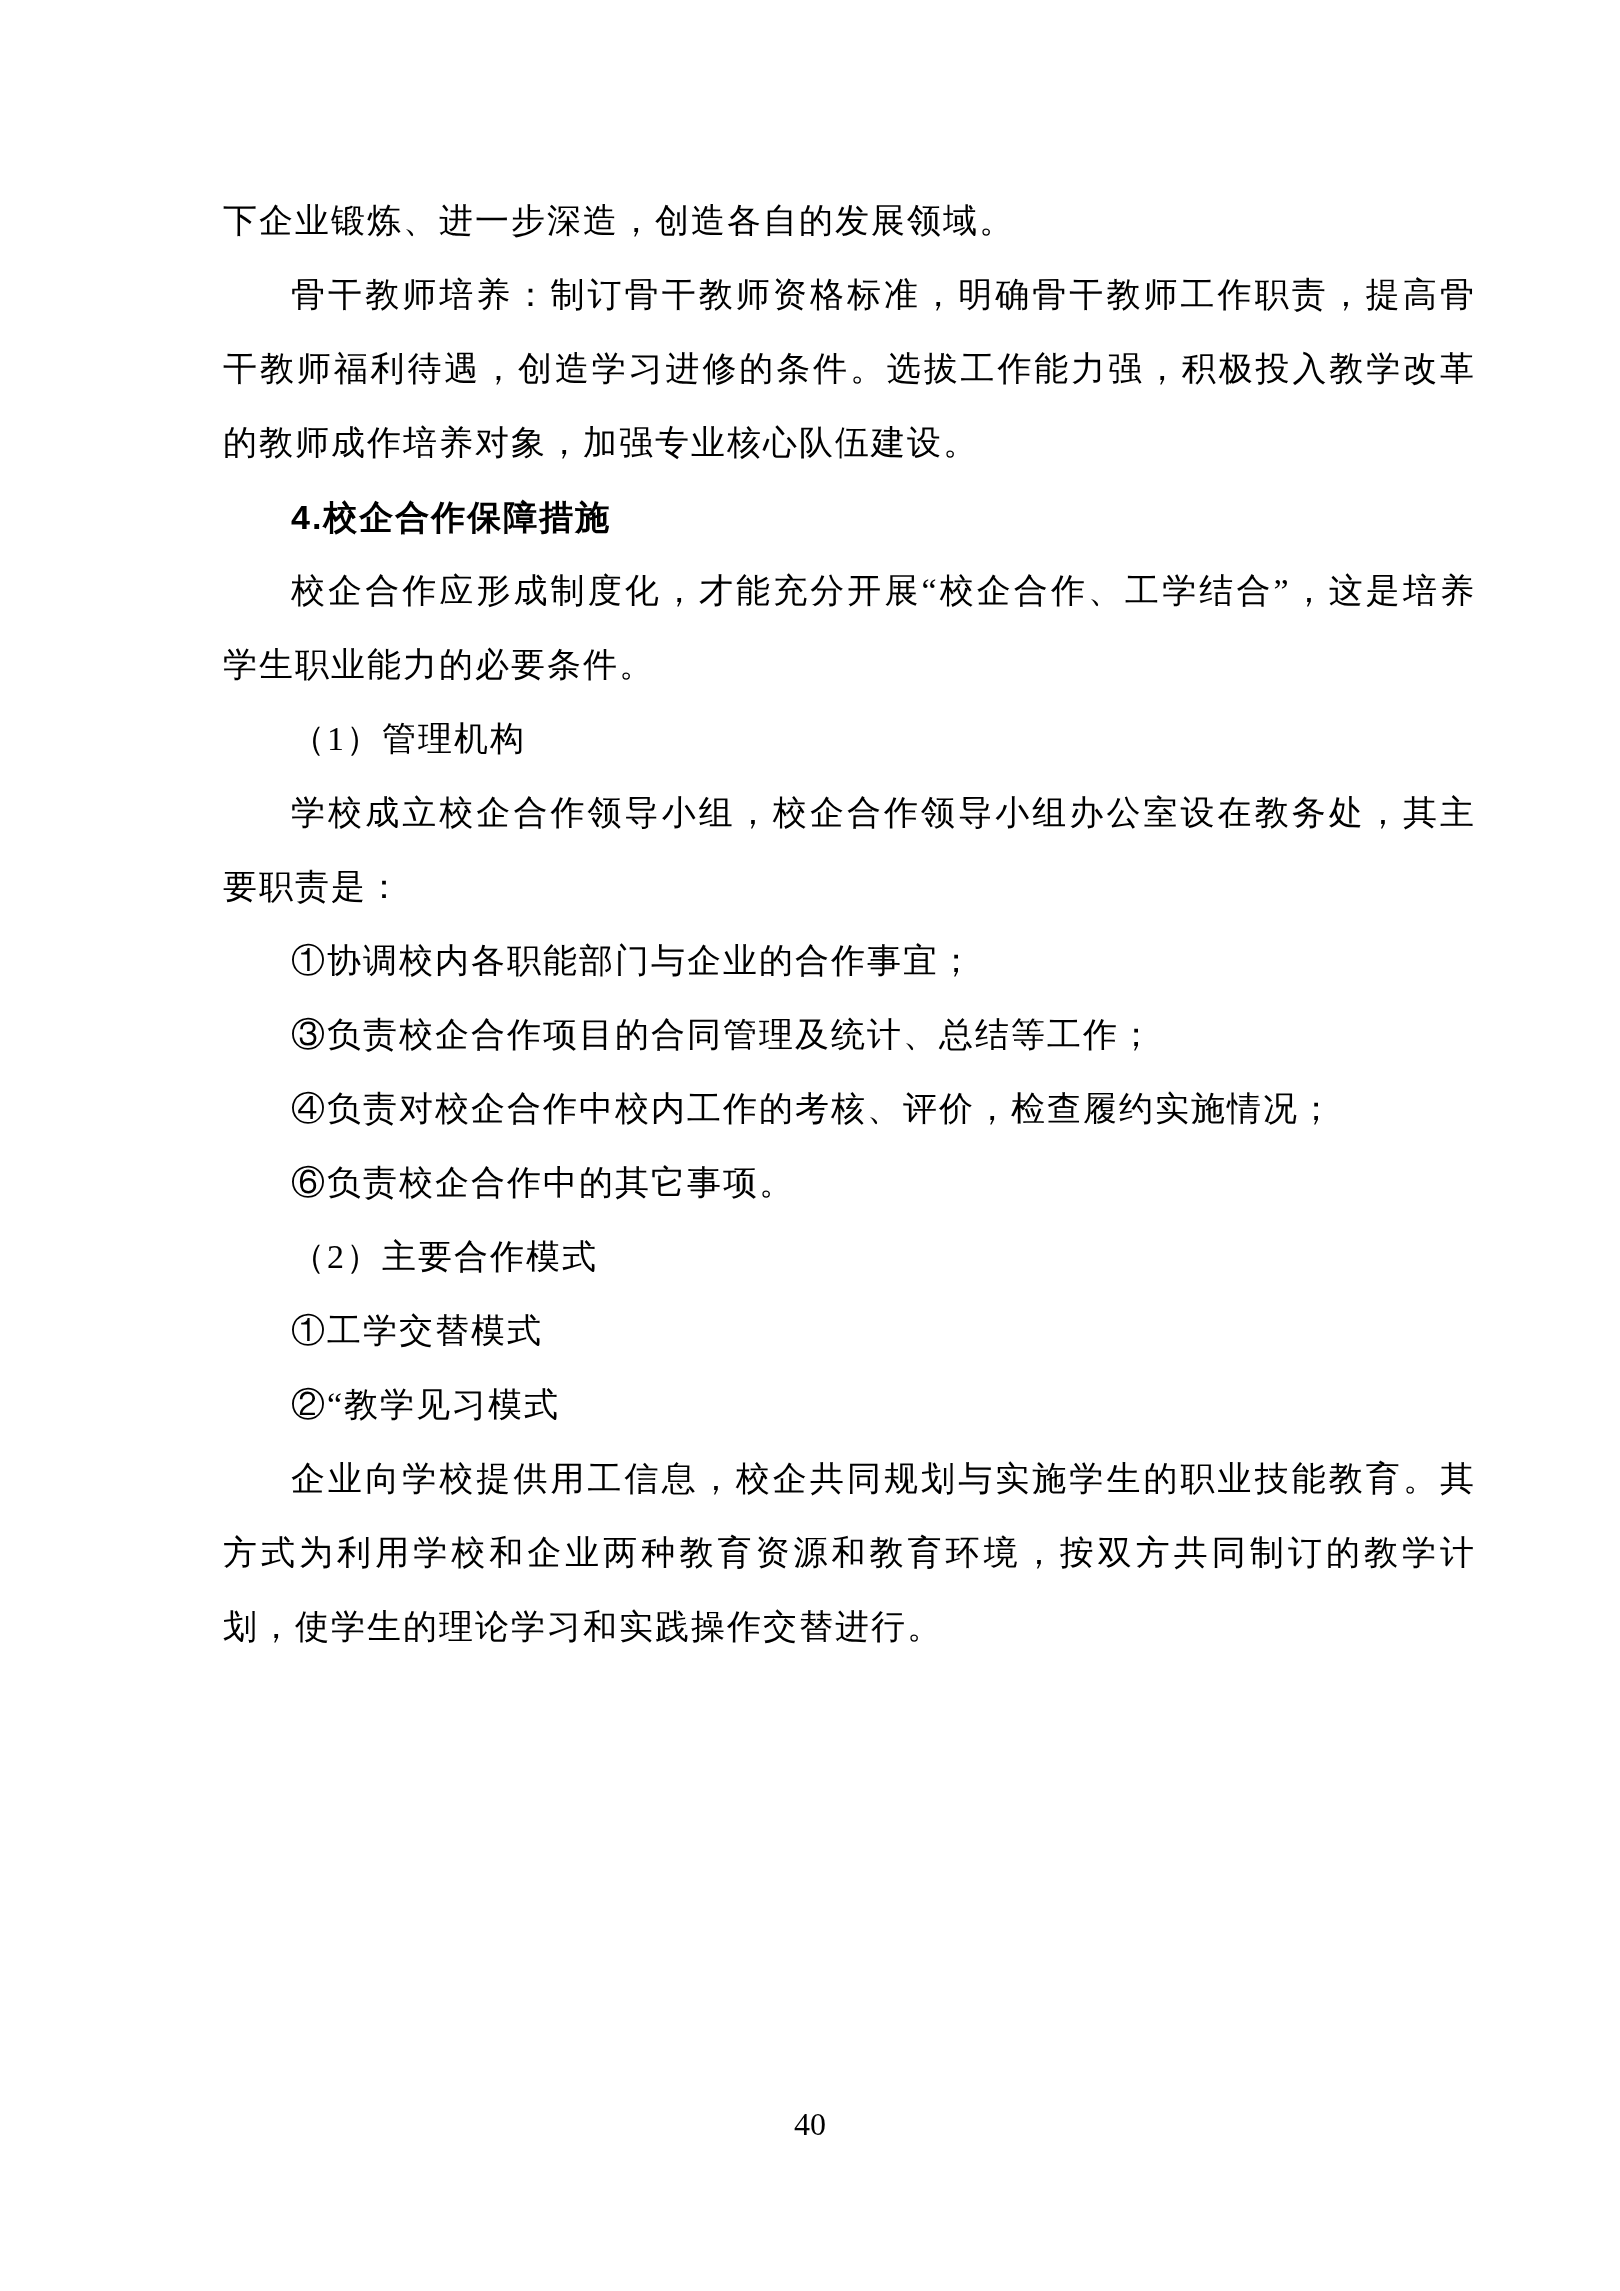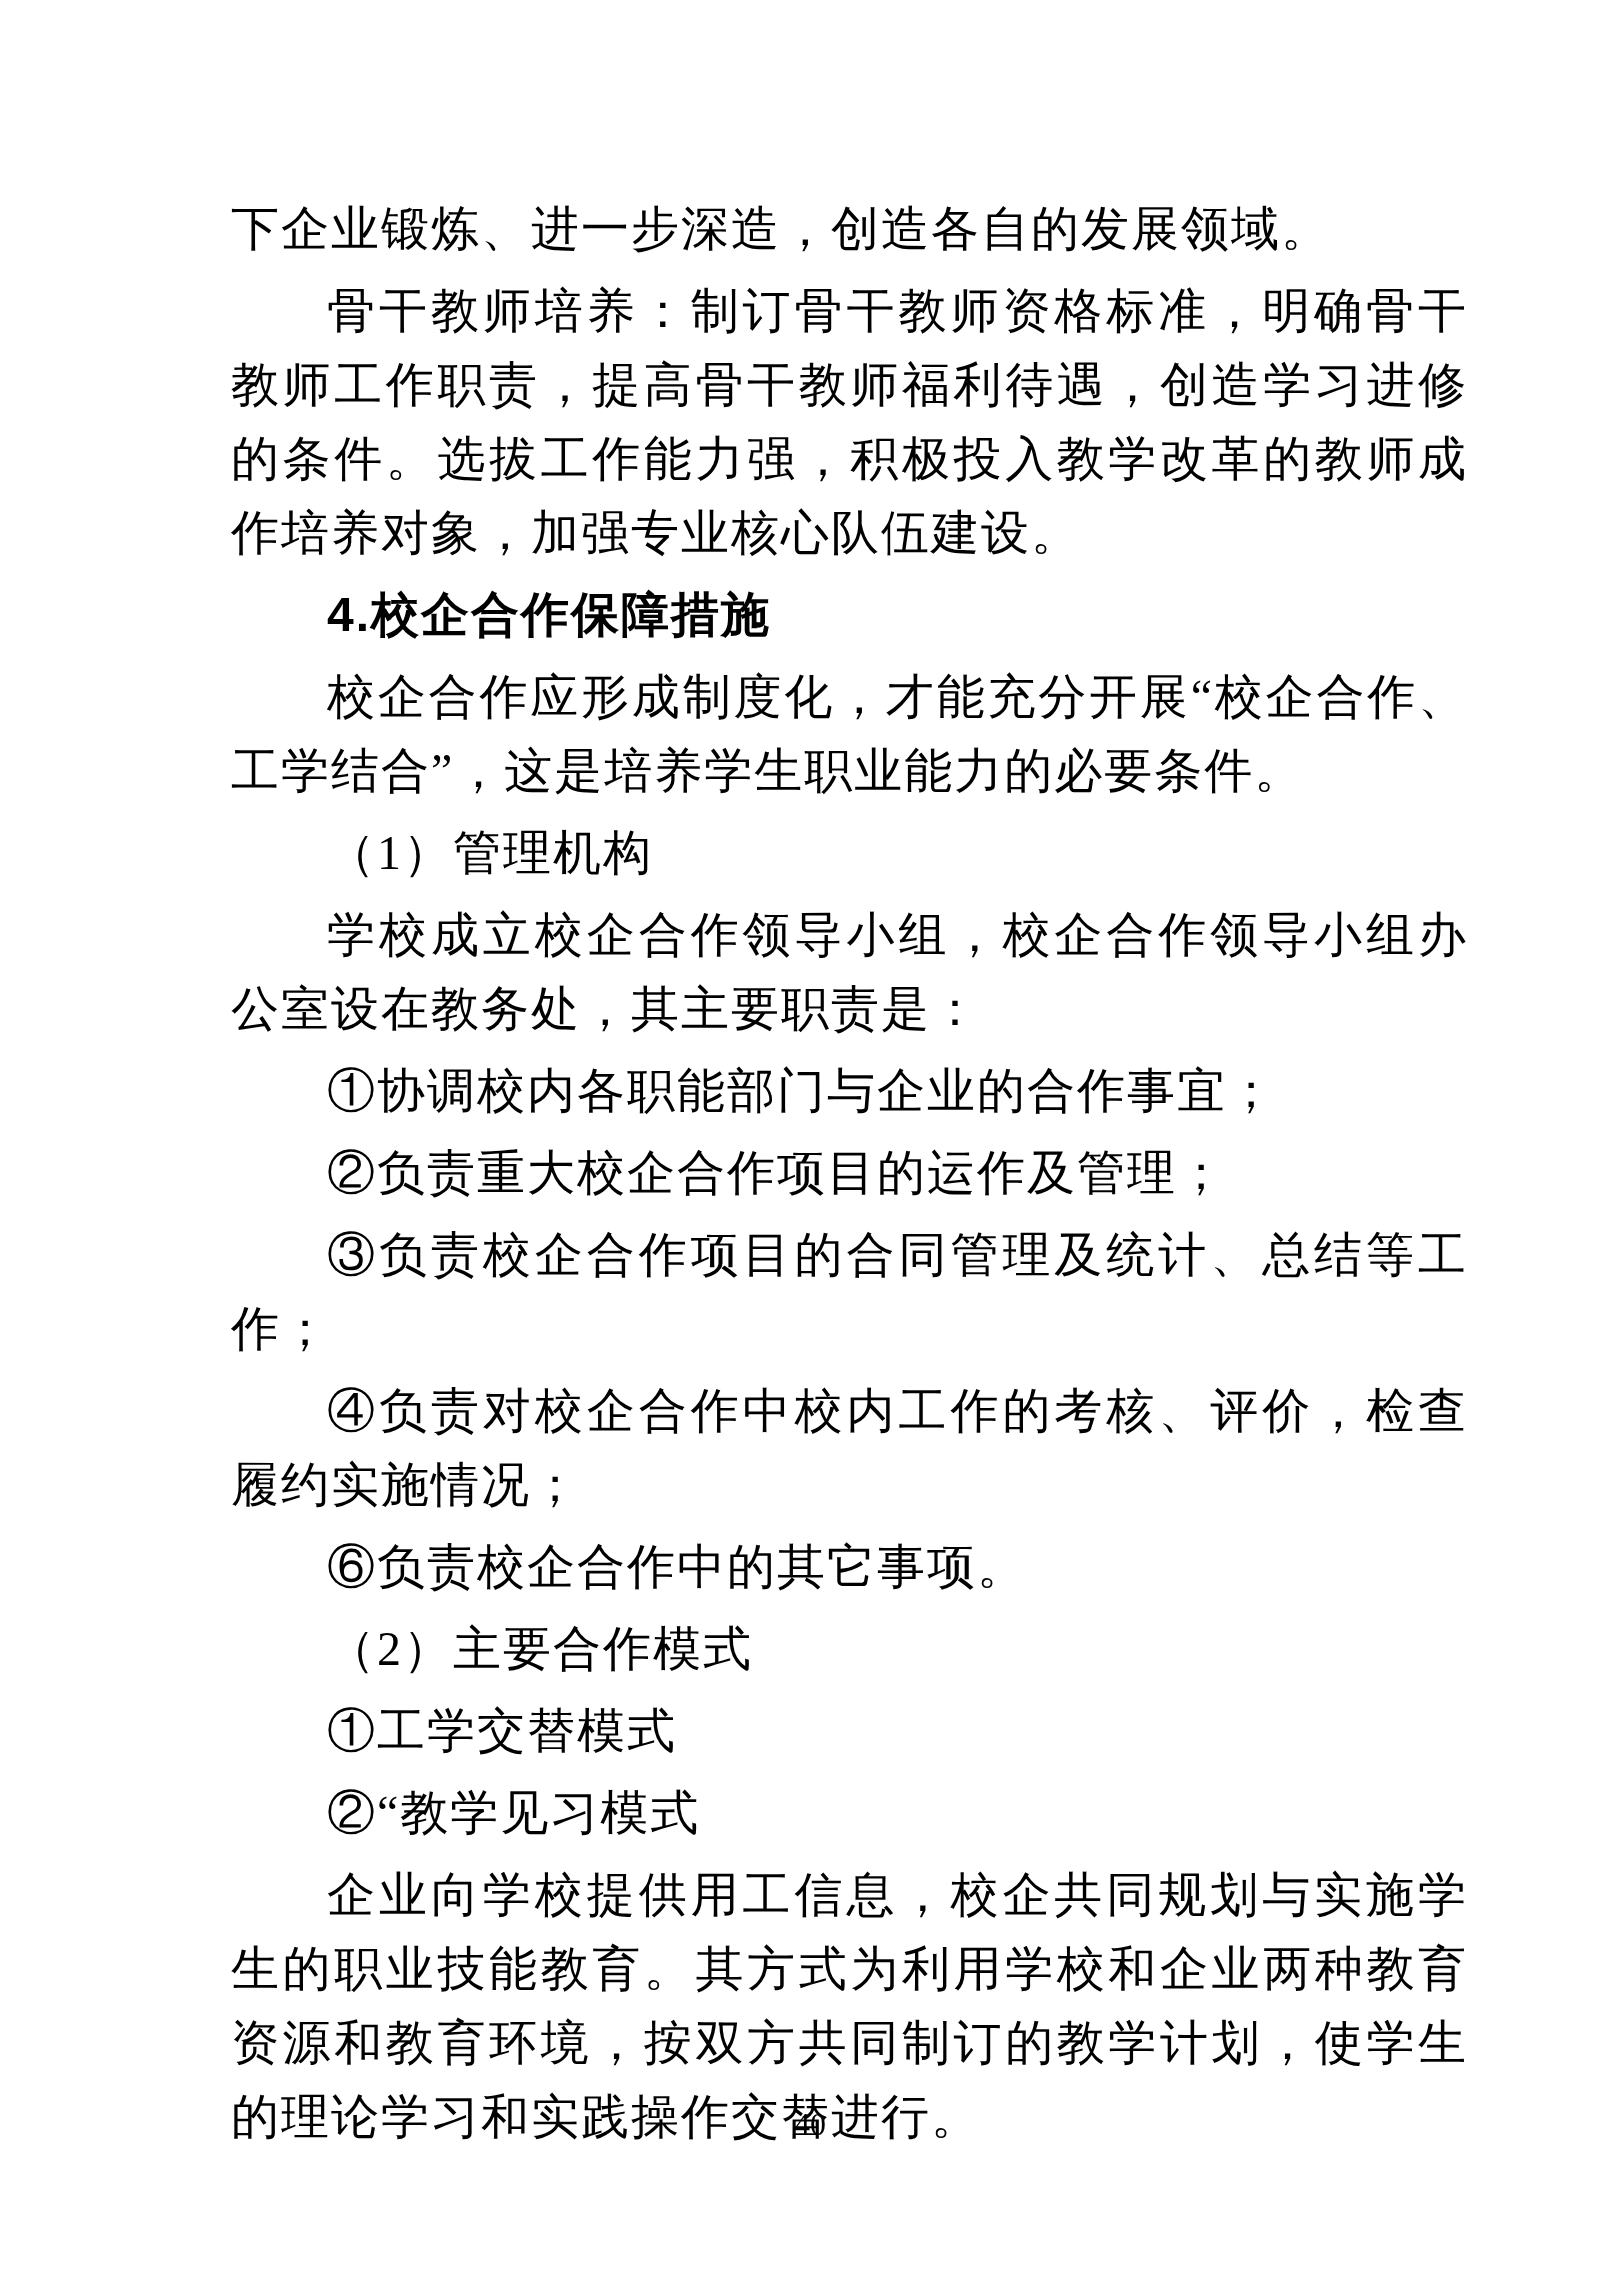--- a/index.html
+++ b/index.html
@@ -16,23 +16,23 @@
     font-family: "Liberation Serif", "DejaVu Serif", serif;
     overflow: hidden;
   }
   .text-block {
     position: absolute;
     left: 223px;
     top: 184px;
     width: 1253px;
   }
   .text-block p {
-    margin: 8px;
+    margin: 0;
     padding: 0;
-    font-size: 48px;
+    font-size: 34px;
     line-height: 74px;
     letter-spacing: 2px;
     text-align: justify;
     text-justify: inter-ideograph;
     text-indent: 2em;
     word-break: normal;
   }
   p.continuation {
     text-indent: 0;
   }
@@ -57,21 +57,20 @@
 
 <div class="page">
   <div class="text-block">
     <p class="continuation">下企业锻炼、进一步深造，创造各自的发展领域。</p>
     <p>骨干教师培养：制订骨干教师资格标准，明确骨干教师工作职责，提高骨干教师福利待遇，创造学习进修的条件。选拔工作能力强，积极投入教学改革的教师成作培养对象，加强专业核心队伍建设。</p>
     <p class="heading">4.校企合作保障措施</p>
     <p>校企合作应形成制度化，才能充分开展“校企合作、工学结合”，这是培养学生职业能力的必要条件。</p>
     <p>（1）管理机构</p>
     <p>学校成立校企合作领导小组，校企合作领导小组办公室设在教务处，其主要职责是：</p>
     <p>①协调校内各职能部门与企业的合作事宜；</p>
-    <p>②负责重大校企合作项目的运作及管理；</p>
     <p>③负责校企合作项目的合同管理及统计、总结等工作；</p>
     <p>④负责对校企合作中校内工作的考核、评价，检查履约实施情况；</p>
     <p>⑥负责校企合作中的其它事项。</p>
     <p>（2）主要合作模式</p>
     <p>①工学交替模式</p>
     <p>②“教学见习模式</p>
     <p>企业向学校提供用工信息，校企共同规划与实施学生的职业技能教育。其方式为利用学校和企业两种教育资源和教育环境，按双方共同制订的教学计划，使学生的理论学习和实践操作交替进行。</p>
   </div>
   <div class="page-number">40</div>
 </div>

